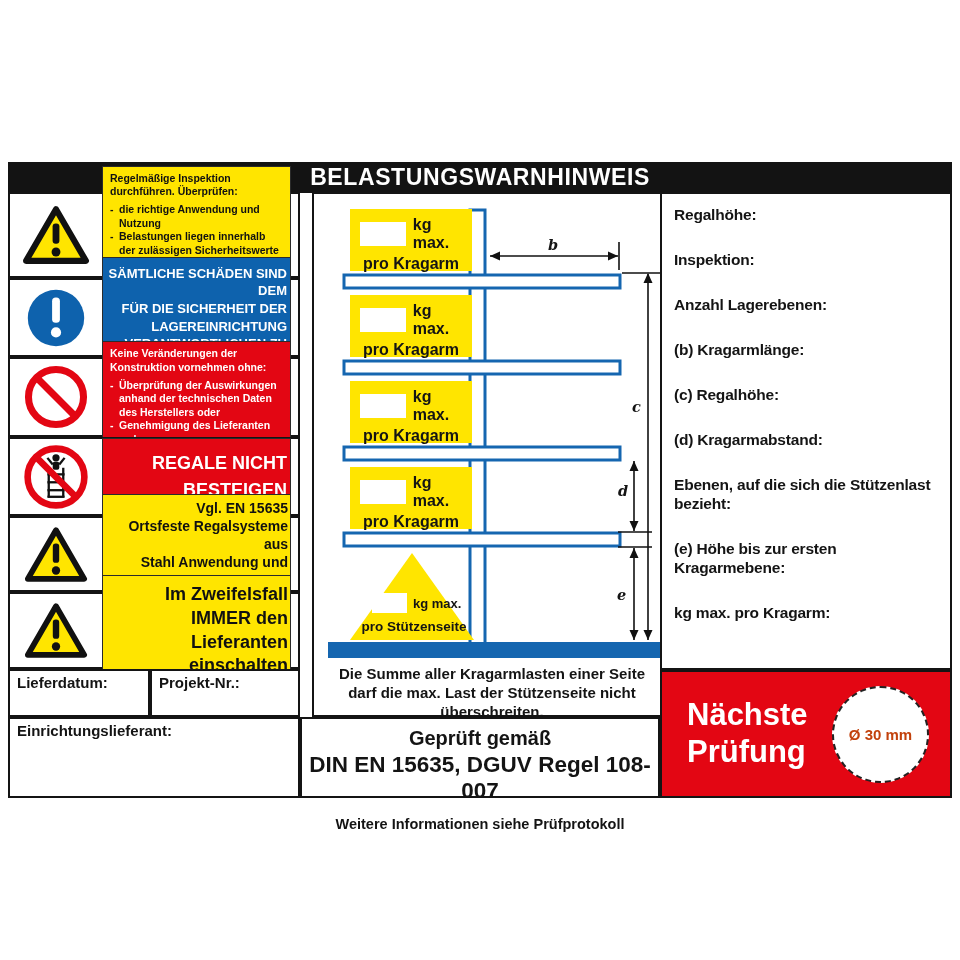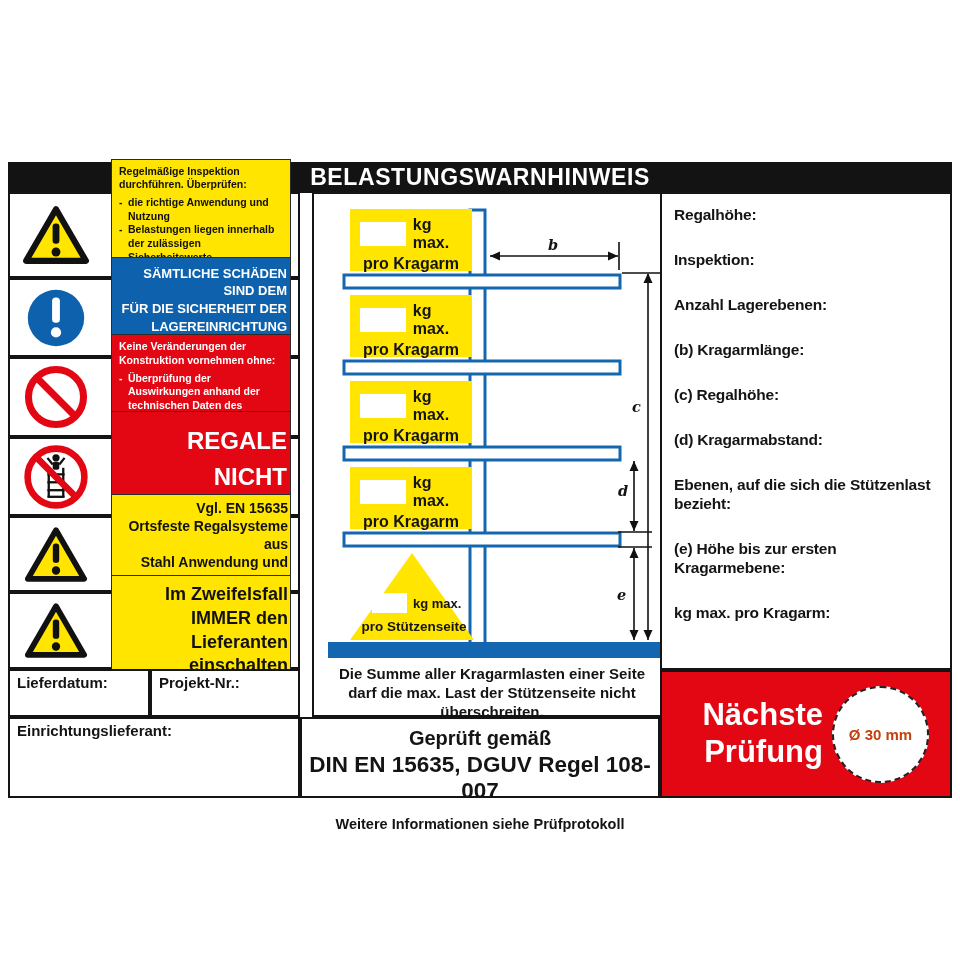--- a/index.html
+++ b/index.html
@@ -1,36 +1,36 @@
 <!DOCTYPE html>
 <html><head>
 <meta charset="utf-8">
 <style>
   html,body{margin:0;padding:0;background:#fff;}
   .stage{position:relative;width:960px;height:960px;background:#fff;overflow:hidden;
          font-family:"Liberation Sans",sans-serif;color:#141414;}
-  .cell{position:absolute;box-sizing:border-box;background:#fff;border:2px solid #141414;gap:9px;}
+  .cell{position:absolute;box-sizing:border-box;background:#fff;border:2px solid #141414;}
   .titlebar{position:absolute;left:8px;top:162px;width:944px;height:31px;background:#131313;
             display:flex;align-items:center;justify-content:center;}
   .titlebar .t{color:#fff;font-weight:bold;font-size:23px;letter-spacing:.6px;}
 
   
   .lrow{display:flex;align-items:center;}
   .iconwrap{flex:0 0 92px;display:flex;align-items:center;justify-content:center;}
   .msg{flex:1;margin:5px 7px 5px 0;box-sizing:border-box;border:1px solid #2b2b2b;font-weight:bold;}
   .msg.yellow{background:#FFE500;color:#111;}
   .msg.blue{background:#0E62AD;color:#fff;}
   .msg.red{background:#E30613;color:#fff;}
   .msg .heading{margin-bottom:4px;}
   .small-text{font-size:10.5px;line-height:1.3;padding:5px 7px;}
   .bullet{position:relative;padding-left:9px;}
   .bullet::before{content:"-";position:absolute;left:0;}
   .center-lines{text-align:right;}
   .msg.r2{font-size:13px;line-height:1.35;padding:7px 3px;}
-  .msg.r4{font-size:24px;line-height:1.5;padding:11px 3px;}
+  .msg.r4{font-size:18px;line-height:1.5;padding:11px 3px;}
   .msg.r5{font-size:14px;line-height:1.28;padding:5px 2px;}
   .msg.r6{font-size:18px;line-height:1.32;padding:7px 2px;}
   .fieldlabel{font-size:15px;font-weight:bold;padding:3px 7px;}
 
   
   .rfields{padding:11px 12px;}
   .rfield{font-weight:bold;font-size:15.5px;line-height:19px;margin-bottom:26px;letter-spacing:-0.2px;}
 
   
   .nextcheck{background:#E30613;display:flex;align-items:center;}
@@ -278,21 +278,21 @@
     <div class="rfield">Inspektion:</div>
     <div class="rfield">Anzahl Lagerebenen:</div>
     <div class="rfield">(b) Kragarmlänge:</div>
     <div class="rfield">(c) Regalhöhe:</div>
     <div class="rfield">(d) Kragarmabstand:</div>
     <div class="rfield">Ebenen, auf die sich die Stützenlast bezieht:</div>
     <div class="rfield">(e) Höhe bis zur ersten Kragarmebene:</div>
     <div class="rfield">kg max. pro Kragarm:</div>
   </div>
 
-  <div class="cell nextcheck" style="left:660px;top:670px;width:292px;height:128px;text-align:right;">
+  <div class="cell nextcheck" style="left:660px;top:670px;width:292px;height:128px;">
     <div class="np-text">
       <div>Nächste</div>
       <div>Prüfung</div>
     </div>
     <div class="plaque">
       <span>Ø 30 mm</span>
     </div>
   </div>
 
 </div>

